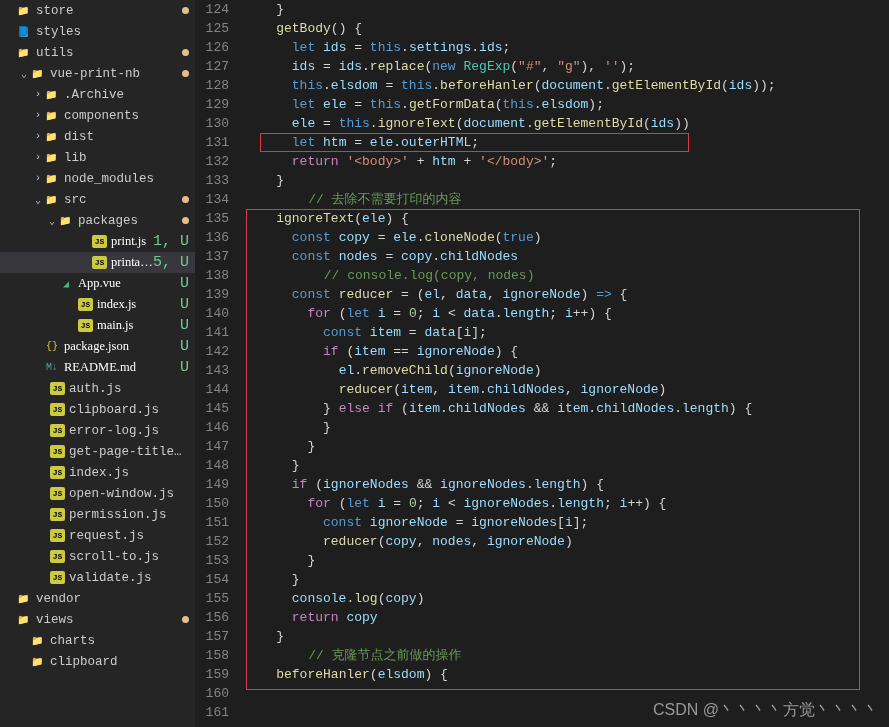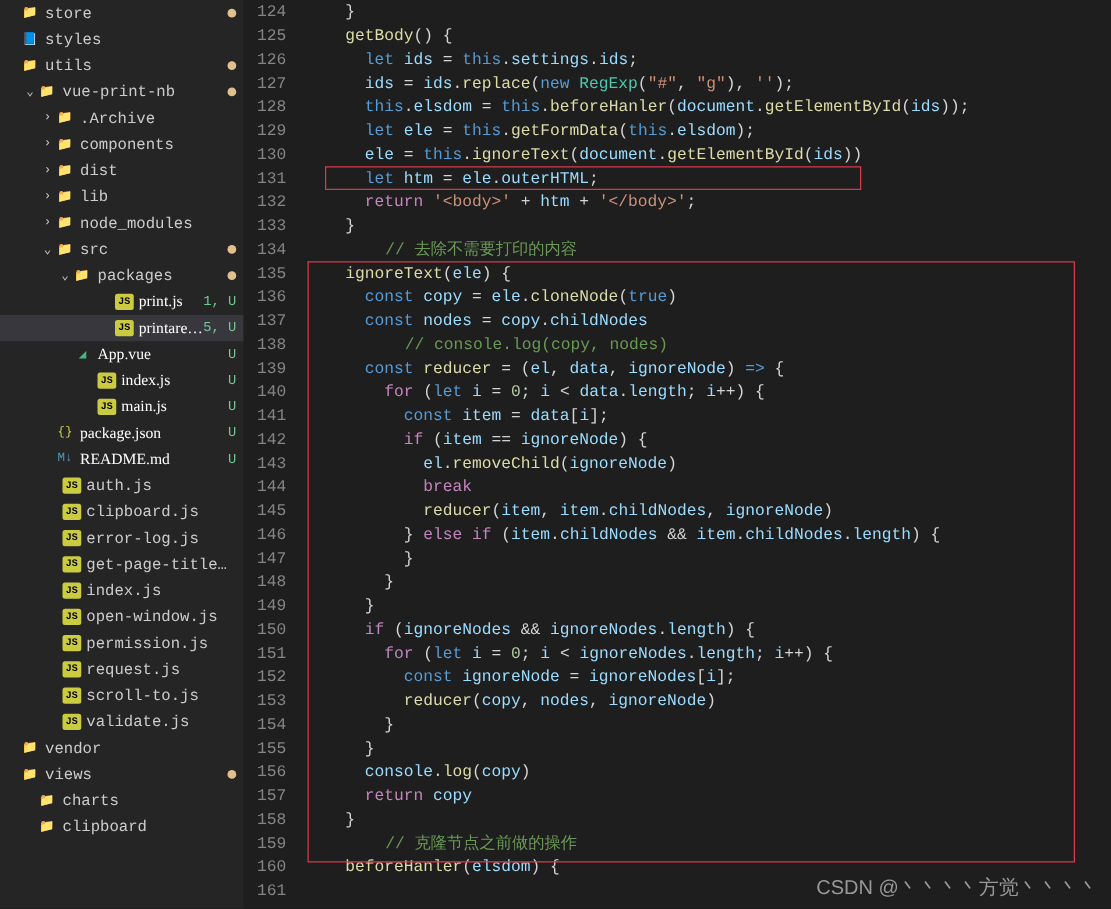--- a/index.html
+++ b/index.html
@@ -38,21 +38,21 @@
 .folder-icon { color: #dcb67a; }
 .folder-red { color: #c74e39; }
 .folder-green { color: #4ec9b0; }
 .folder-blue { color: #519aba; }
 .folder-orange { color: #e37933; }
 .js-icon { background: #cbcb41; color: #000; font-weight: bold; font-size: 8px; border-radius: 2px; width: 15px; height: 13px; margin-left: 20px; }
 .vue-icon { color: #41b883; }
 .json-icon { color: #cbcb41; }
 .md-icon { color: #519aba; }
 .label { flex: 1; overflow: hidden; text-overflow: ellipsis; }
-.status { color: #929292; font-size: 11px; }
+.status { color: #929292; font-size: 15px; }
 .status.u { color: #73c991; }
 .dot { width: 7px; height: 7px; border-radius: 50%; background: #e2c08d; margin-left: 4px; flex-shrink: 0; }
 .item-u .label { color: #ffffff; font-family: Liberation Serif, serif; }
 
 .editor {
   flex: 1;
   display: flex;
   background: #1e1e1e;
   position: relative;
   overflow: hidden;
@@ -345,21 +345,20 @@
       <div class="code-line">    <span class="cmt">// 去除不需要打印的内容</span></div>
       <div class="code-line">    <span class="fn">ignoreText</span>(<span class="var">ele</span>) {</div>
       <div class="code-line">      <span class="kw2">const</span> <span class="var">copy</span> = <span class="var">ele</span>.<span class="fn">cloneNode</span>(<span class="kw2">true</span>)</div>
       <div class="code-line">      <span class="kw2">const</span> <span class="var">nodes</span> = <span class="var">copy</span>.<span class="prop">childNodes</span></div>
       <div class="code-line">      <span class="cmt">// console.log(copy, nodes)</span></div>
       <div class="code-line">      <span class="kw2">const</span> <span class="fn">reducer</span> = (<span class="var">el</span>, <span class="var">data</span>, <span class="var">ignoreNode</span>) <span class="kw2">=&gt;</span> {</div>
       <div class="code-line">        <span class="kw">for</span> (<span class="kw2">let</span> <span class="var">i</span> = <span class="num">0</span>; <span class="var">i</span> &lt; <span class="var">data</span>.<span class="prop">length</span>; <span class="var">i</span>++) {</div>
       <div class="code-line">          <span class="kw2">const</span> <span class="var">item</span> = <span class="var">data</span>[<span class="var">i</span>];</div>
       <div class="code-line">          <span class="kw">if</span> (<span class="var">item</span> == <span class="var">ignoreNode</span>) {</div>
       <div class="code-line">            <span class="var">el</span>.<span class="fn">removeChild</span>(<span class="var">ignoreNode</span>)</div>
-      <div class="code-line">            <span class="kw">break</span></div>
       <div class="code-line">            <span class="fn">reducer</span>(<span class="var">item</span>, <span class="var">item</span>.<span class="prop">childNodes</span>, <span class="var">ignoreNode</span>)</div>
       <div class="code-line">          } <span class="kw">else</span> <span class="kw">if</span> (<span class="var">item</span>.<span class="prop">childNodes</span> &amp;&amp; <span class="var">item</span>.<span class="prop">childNodes</span>.<span class="prop">length</span>) {</div>
       <div class="code-line">          }</div>
       <div class="code-line">        }</div>
       <div class="code-line">      }</div>
       <div class="code-line">      <span class="kw">if</span> (<span class="var">ignoreNodes</span> &amp;&amp; <span class="var">ignoreNodes</span>.<span class="prop">length</span>) {</div>
       <div class="code-line">        <span class="kw">for</span> (<span class="kw2">let</span> <span class="var">i</span> = <span class="num">0</span>; <span class="var">i</span> &lt; <span class="var">ignoreNodes</span>.<span class="prop">length</span>; <span class="var">i</span>++) {</div>
       <div class="code-line">          <span class="kw2">const</span> <span class="var">ignoreNode</span> = <span class="var">ignoreNodes</span>[<span class="var">i</span>];</div>
       <div class="code-line">          <span class="fn">reducer</span>(<span class="var">copy</span>, <span class="var">nodes</span>, <span class="var">ignoreNode</span>)</div>
       <div class="code-line">        }</div>

